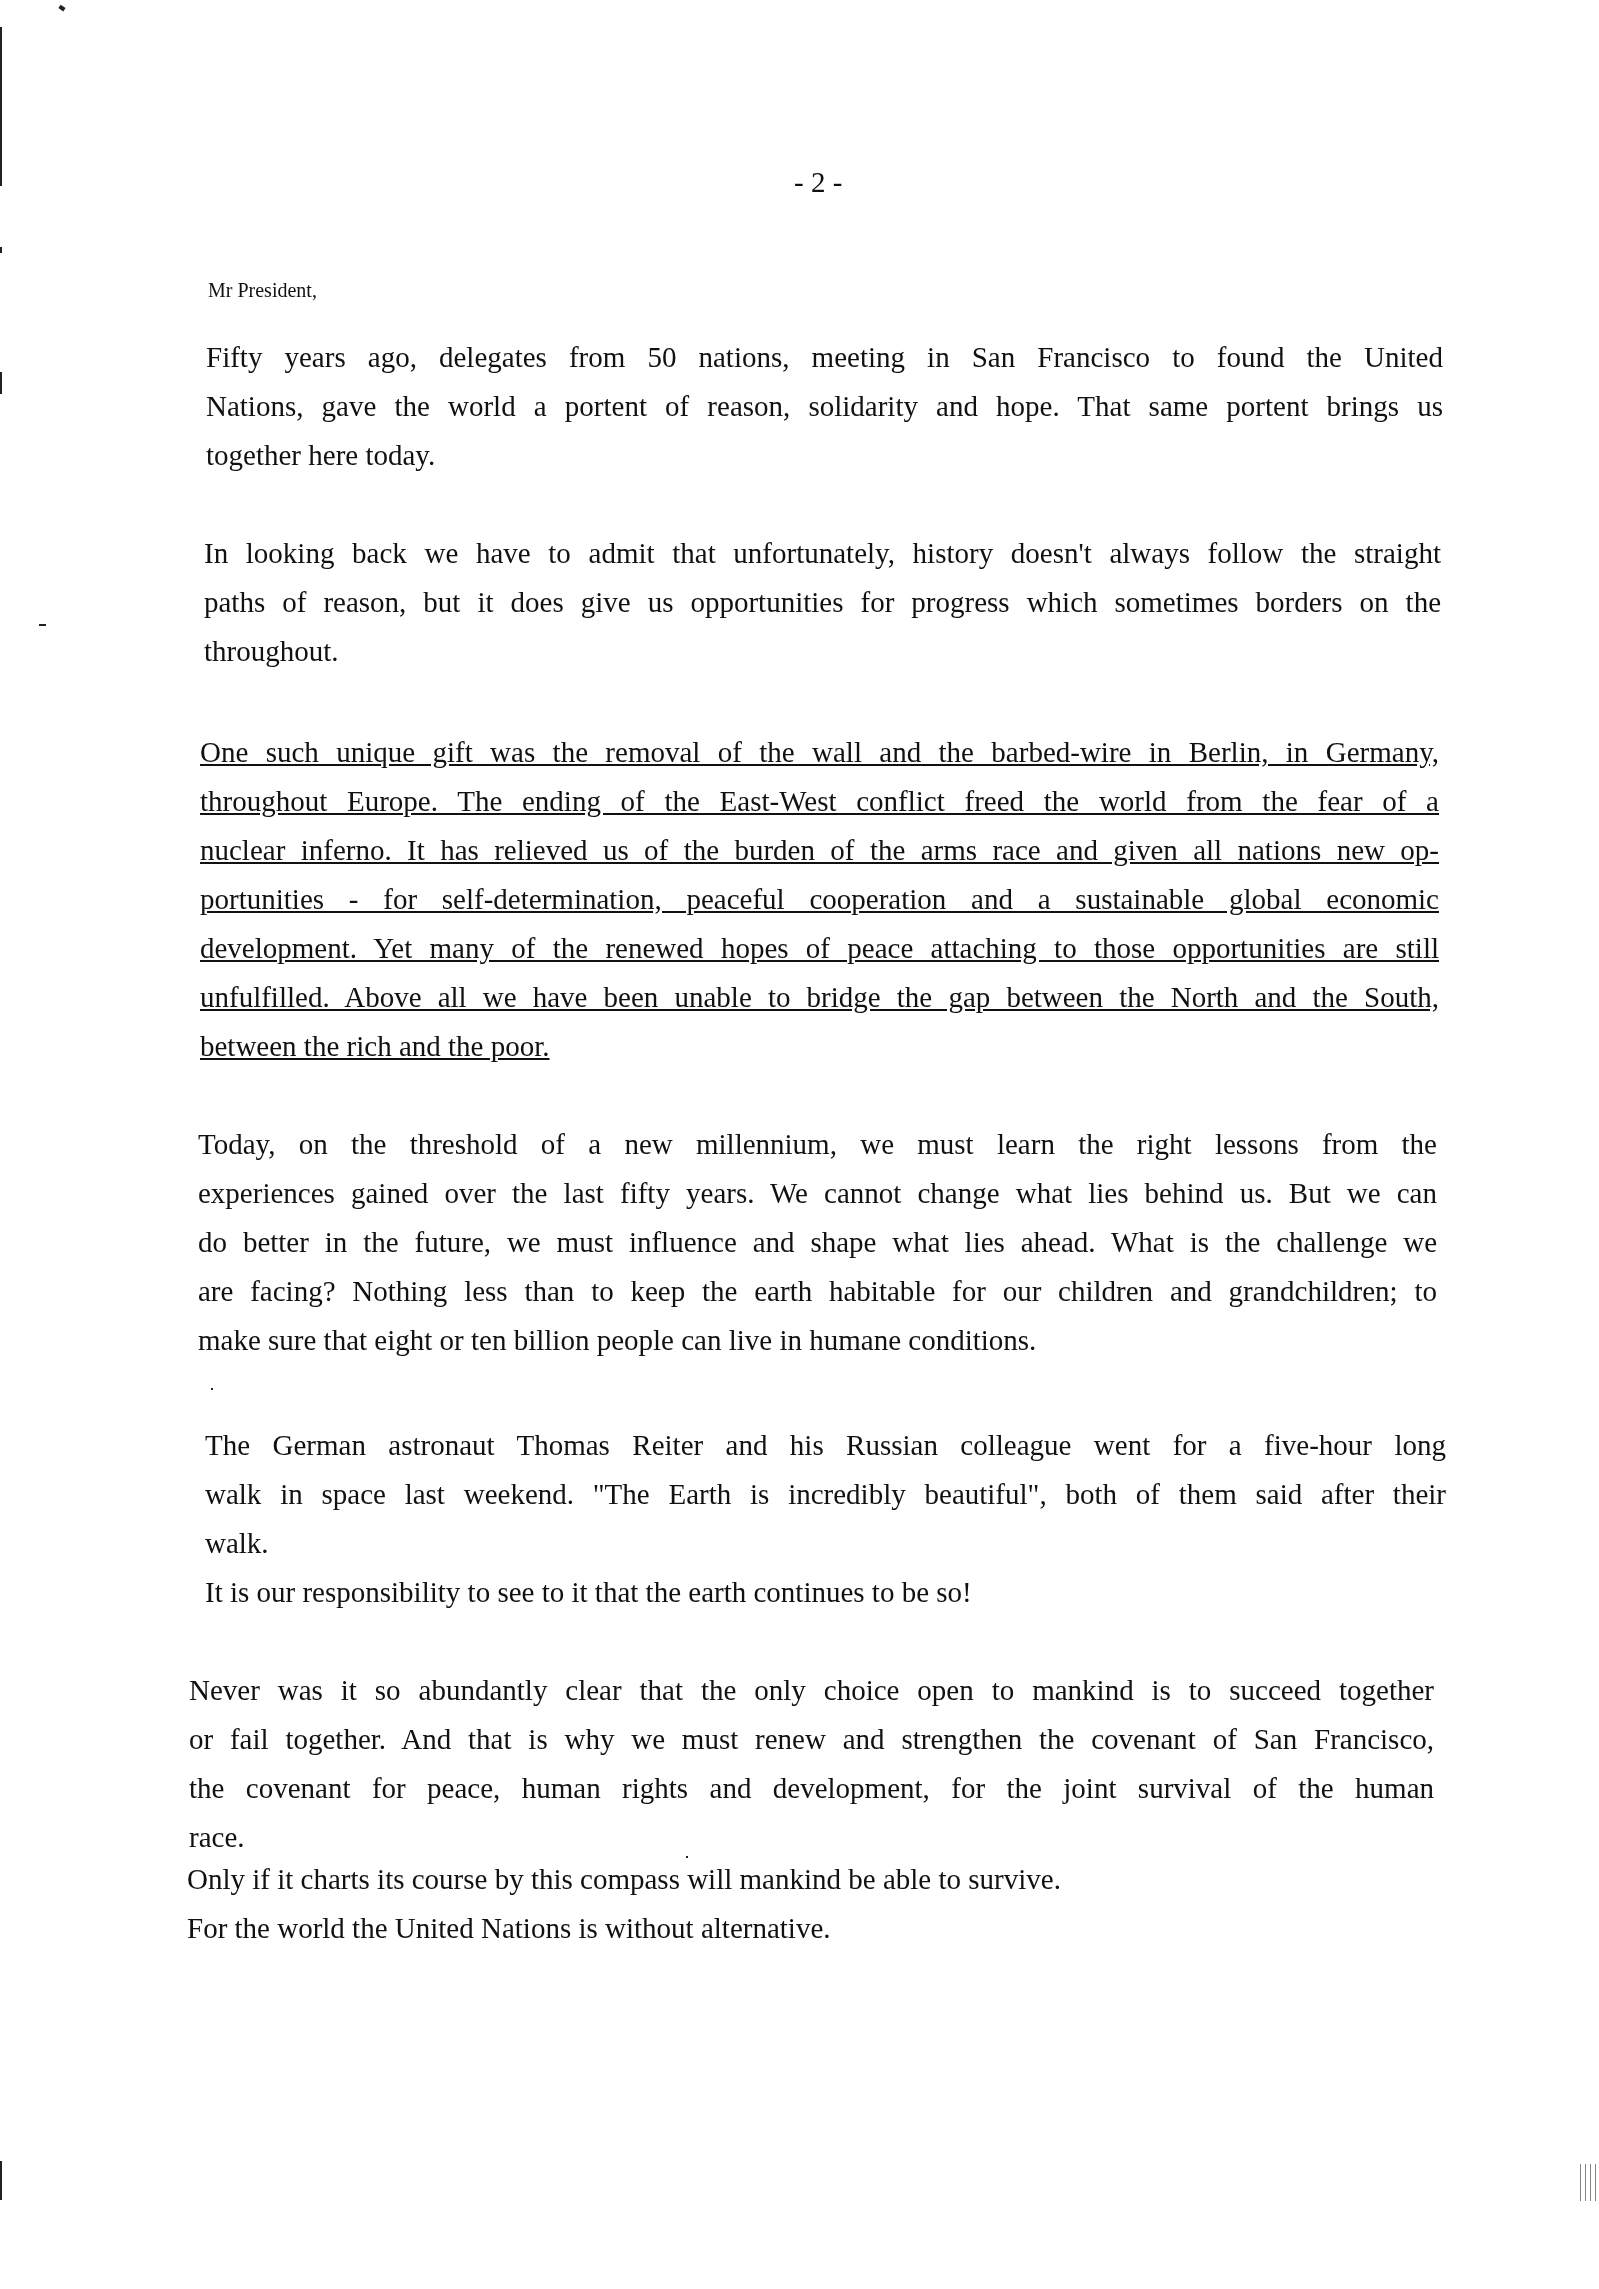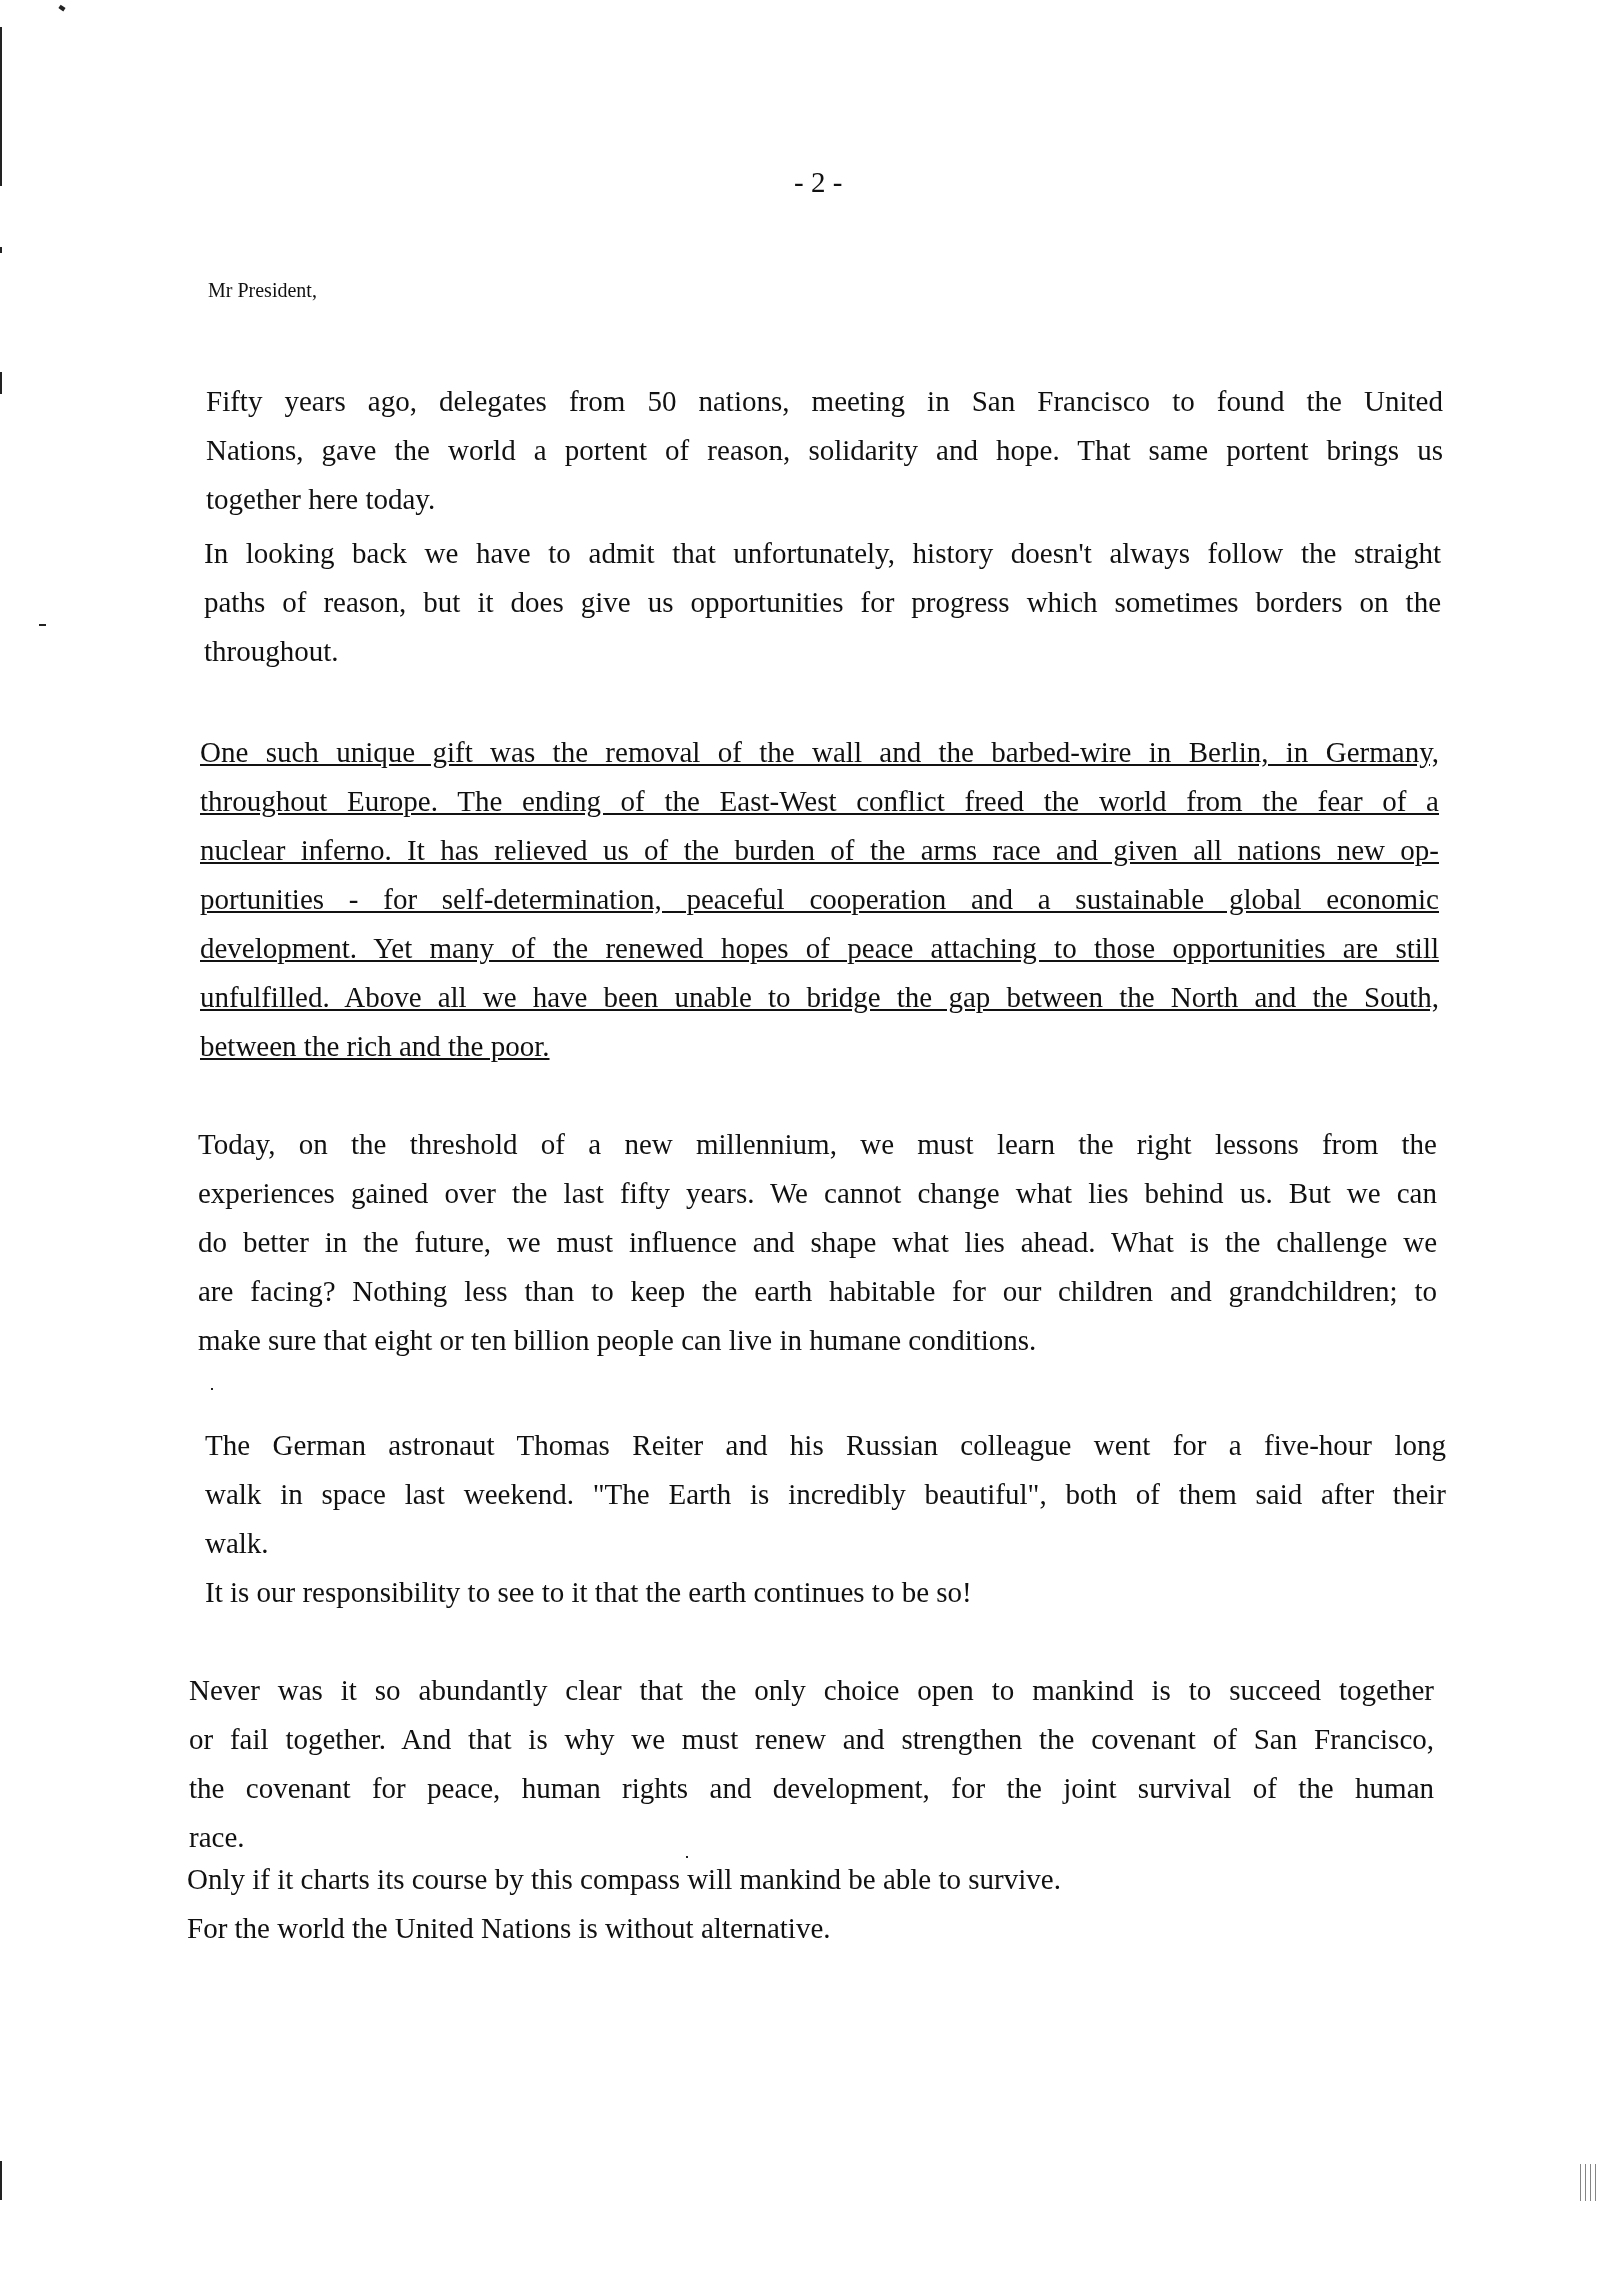--- a/index.html
+++ b/index.html
@@ -80,21 +80,21 @@
 <div class="speck" style="left:0;top:372px;width:2px;height:21.6px;"></div>
 <div class="speck" style="left:0;top:247px;width:2px;height:5.9px;"></div>
 <div class="speck" style="left:211px;top:1388px;width:2px;height:2px;"></div>
 <div class="speck" style="left:686px;top:1856px;width:2px;height:2px;"></div>
 <div class="scan-mark"></div>
 
 <div class="page-number">- 2 -</div>
 
 <div class="salutation">Mr President,</div>
 
-<div class="para" style="left:206px;top:333px;width:1237px;margin-top:44px;">
+<div class="para" style="left:206px;top:333px;width:1237px;">
   <span class="line">Fifty years ago, delegates from 50 nations, meeting in San Francisco to found the United</span>
   <span class="line">Nations, gave the world a portent of reason, solidarity and hope. That same portent brings us</span>
   <span class="line last">together here today.</span>
 </div>
 
 <div class="para" style="left:204px;top:529px;width:1237px;">
   <span class="line">In looking back we have to admit that unfortunately, history doesn't always follow the straight</span>
   <span class="line">paths of reason, but it does give us opportunities for progress which sometimes borders on the</span>
   <span class="line last">throughout.</span>
 </div>

